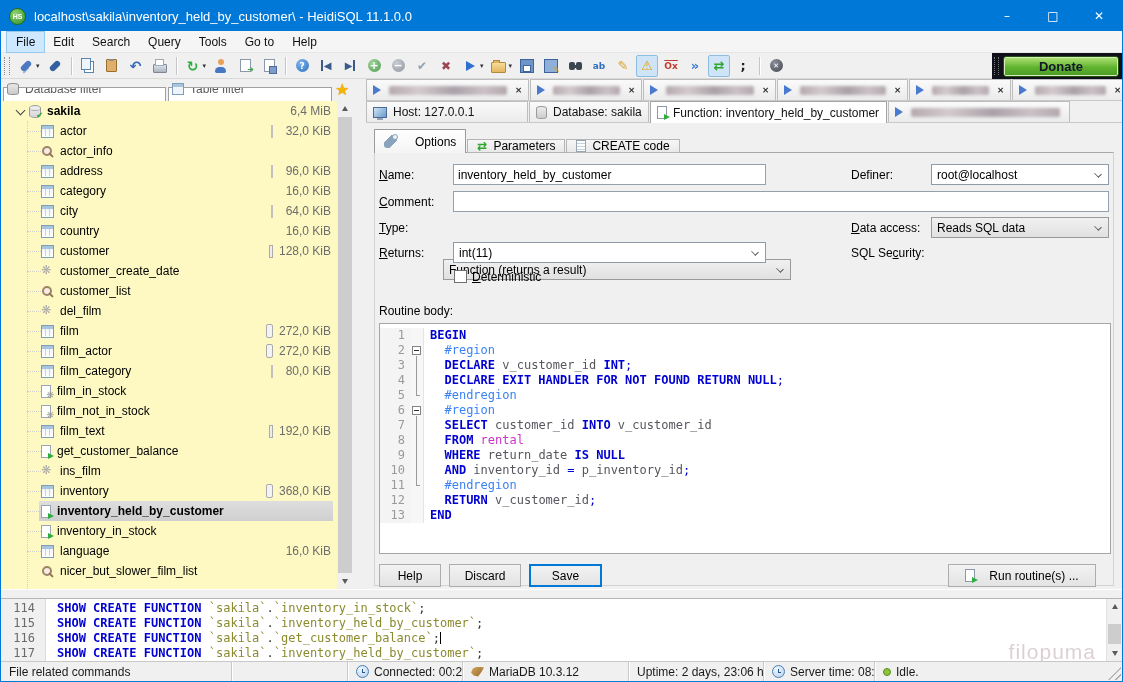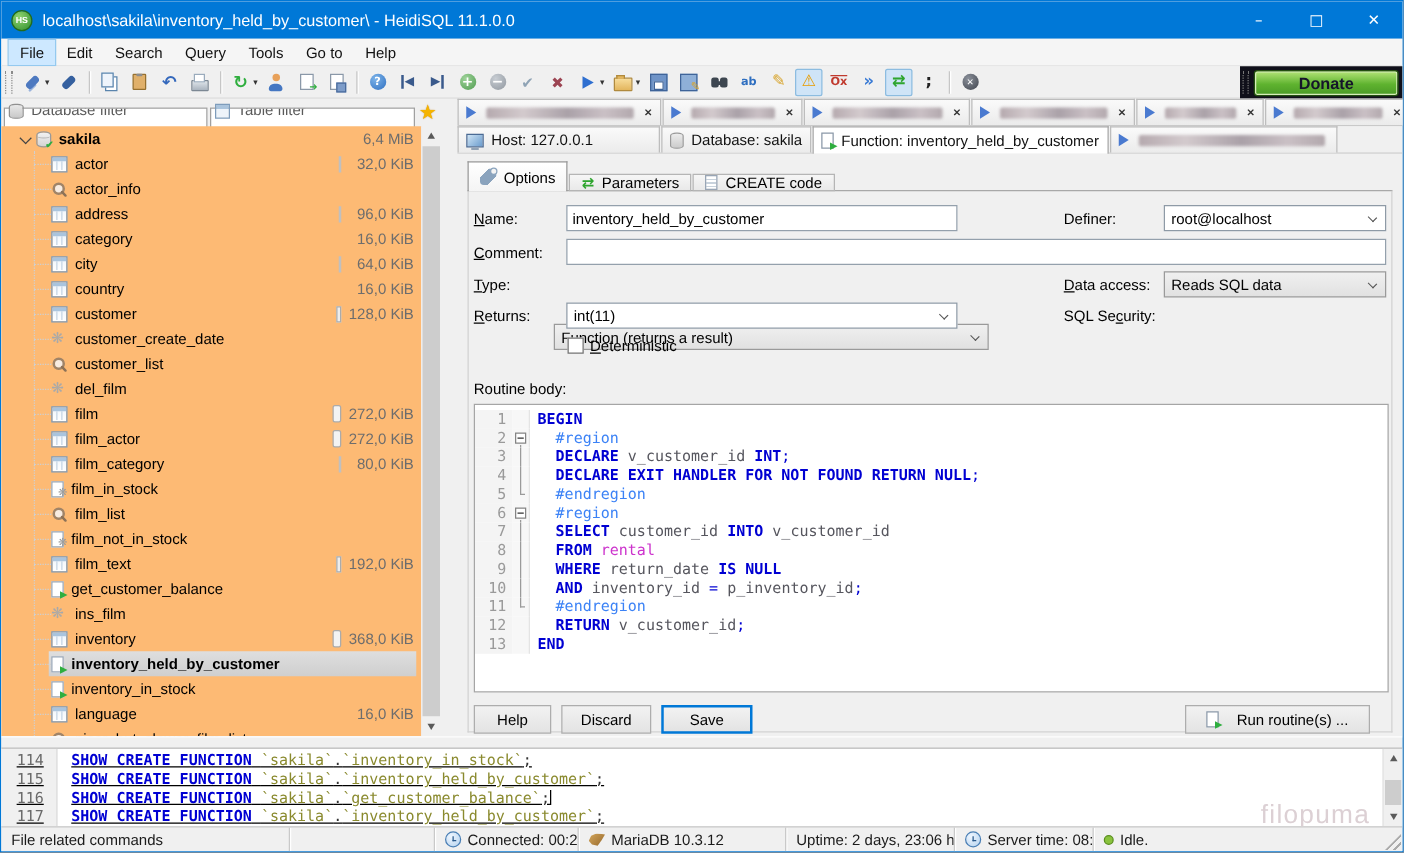--- a/index.html
+++ b/index.html
@@ -90,21 +90,21 @@
   .sidebar{position:absolute;left:0;top:0;width:365px;height:100%;}
   .filters{position:absolute;top:0;left:0;height:22px;width:100%;}
   .fwrap{position:absolute;top:0;height:21px;}
   .fwrap input{width:100%;height:100%;border:1px solid #a0a0a0;padding:0 4px 16px 21px;
       font:12px "Liberation Sans",sans-serif;color:#444;background:#fff;}
   .fwrap input::placeholder{color:#5a5a5a;opacity:1;}
   .fic{position:absolute;left:4px;top:4px;width:12px;height:12px;z-index:2;}
   .fic.db{background:linear-gradient(#e8e8e8,#c9c9c9);border:1px solid #909090;border-radius:5px/2.5px;}
   .fic.tbl{border:1px solid #7e9cbb;background:linear-gradient(#aac4dd 0 3px,#eef4fa 3px);}
   .star{position:absolute;left:334px;top:1px;font-size:16px;color:#f5b400;text-shadow:0 0 1px #c07f00;}
-  .tree{position:absolute;left:0;top:22px;width:336px;bottom:0;background:#fdba74;overflow:hidden;}
+  .tree{position:absolute;left:0;top:22px;width:336px;bottom:0;background:#fef9c3;overflow:hidden;}
   .treeline{position:absolute;left:26px;top:20px;bottom:0;border-left:1px dotted #cfcfcf;}
   .trow{height:20px;display:flex;align-items:center;position:relative;font-size:12px;padding-left:40px;color:#000;}
   .trow.root{padding-left:12px;}
   .trow.sel::before{content:"";position:absolute;left:38px;right:4px;top:0;bottom:0;background:linear-gradient(#dedede,#cfcfcf);}
   .trow > *{position:relative;}
   .expander{width:16px;height:16px;flex:none;position:relative;}
   .expander::before{content:"";position:absolute;left:4px;top:4px;width:6px;height:6px;
       border-right:1.5px solid #444;border-bottom:1.5px solid #444;transform:rotate(45deg);}
   .stub{position:absolute;left:26px;top:10px;width:14px;height:1px;border-top:1px dotted #cfcfcf;}
   .tico{display:inline-block;width:13px;height:13px;position:relative;flex:none;margin-right:6px;}
@@ -154,21 +154,21 @@
   .mic-host::after{content:"";position:absolute;left:3px;bottom:-3px;width:6px;height:2px;background:#93a3b5;}
   .mic-db{width:11px;height:13px;margin-right:6px;background:linear-gradient(#ececec,#cccccc);
       border:1px solid #9a9a9a;border-radius:5px/2.5px;flex:none;}
   .mic-func{width:10px;height:13px;margin-right:6px;border:1px solid #8a98a8;background:#fff;position:relative;flex:none;}
   .mic-func::after{content:"";position:absolute;right:-4px;bottom:-2px;
       border-left:6px solid #2fae3f;border-top:3.5px solid transparent;border-bottom:3.5px solid transparent;}
   .content{position:absolute;top:44px;left:0;right:0;bottom:0;background:#f0f0f0;}
   .etabs{position:absolute;top:6px;left:8px;display:flex;align-items:flex-end;height:24px;z-index:2;}
   .etab{height:14px;display:flex;align-items:center;padding:0 9px;border:1px solid #b5b5b5;
       background:linear-gradient(#f6f6f6,#e9e9e9);font-size:12px;margin-right:1px;}
-  .etab.active{height:24px;background:linear-gradient(#ffffff,#f4f4f4);border-color:#9a9a9a;border-bottom:none;}
+  .etab.active{height:24px;background:linear-gradient(#ffffff,#f4f4f4);border-color:#9a9a9a;border-bottom:none;gap:12px;}
   .eic-wrench{width:13px;height:13px;margin-right:6px;border-radius:3px;position:relative;
       background:linear-gradient(135deg,transparent 28%,#8aa3bd 28% 72%,transparent 72%);}
   .eic-wrench::before{content:"";position:absolute;right:-1px;top:-1px;width:4px;height:4px;border-radius:50%;
       background:#f3f3f3;border:1px solid #8aa3bd;}
   .eic-params{margin-right:6px;color:#2fa52f;font-weight:bold;font-size:12px;font-family:"DejaVu Sans",sans-serif;}
   .eic-params::before{content:"⇄";}
   .eic-create{width:10px;height:12px;margin-right:6px;border:1px solid #98a5b5;
       background:repeating-linear-gradient(#fff 0 2px,#c8d2dc 2px 3px);}
   .pagebox{position:absolute;left:8px;right:8px;top:29px;bottom:3px;border:1px solid #d2d2d2;border-top:1px solid #a8a8a8;}
   .flabel{position:absolute;font-size:12px;color:#000;white-space:nowrap;}
@@ -202,21 +202,21 @@
   .qt{color:#8a8a2e;}
   .btn{position:absolute;height:23px;background:linear-gradient(#f2f2f2,#e3e3e3);border:1px solid #adadad;
       font:12px "Liberation Sans",sans-serif;color:#000;}
   .btn.primary{border:2px solid #0078d7;}
   .btn.run{display:flex;align-items:center;justify-content:center;gap:8px;text-align:center;}
   
   .splitter{position:absolute;top:588px;left:0;right:0;height:9px;background:#f0f0f0;border-top:1px solid #fdfdfd;}
   .logpanel{position:absolute;top:597px;left:0;right:0;height:63px;background:#fff;border-top:1px solid #b5b5b5;overflow:hidden;}
   .logpanel::before{content:"";position:absolute;left:0;top:0;bottom:0;width:44px;background:#f0f0f0;border-right:1px solid #dcdcdc;}
   #loglines{position:absolute;left:0;top:2px;right:16px;font:12px "DejaVu Sans Mono",monospace;line-height:15px;}
-  .ll{display:flex;height:15px;position:relative;text-decoration:underline;}
+  .ll{display:flex;height:15px;position:relative;}
   .lln{width:44px;text-align:right;color:#6a6a6a;padding-right:10px;flex:none;}
   .lct{padding-left:12px;white-space:pre;}
   .lcaret{display:inline-block;width:1px;height:12px;background:#000;vertical-align:-2px;}
   .log-sb{right:0;top:0;bottom:0;border-left:1px solid #e2e2e2;}
   .watermark{position:absolute;right:26px;bottom:-3px;font-size:21px;color:#dcd0d4;letter-spacing:1px;z-index:2;}
   
   .statusbar{position:absolute;top:660px;left:0;right:0;bottom:0;background:#f0f0f0;border-top:1px solid #c8c8c8;
       display:flex;align-items:stretch;}
   .sitem{display:flex;align-items:center;gap:5px;padding-left:8px;font-size:12px;color:#1a1a1a;
       border-left:1px solid #c9c9c9;box-shadow:inset 1px 0 0 #fff;white-space:nowrap;overflow:hidden;}
@@ -469,25 +469,20 @@
               <span class="sizebar b1"></span>
               <span class="tsize">80,0 KiB</span>
             </div>
             <div class="trow">
               <span class="stub"></span>
               <span class="tico procpage"></span>
               <span class="tlabel">film_in_stock</span>
             </div>
             <div class="trow">
               <span class="stub"></span>
-              <span class="tico view"></span>
-              <span class="tlabel">film_list</span>
-            </div>
-            <div class="trow">
-              <span class="stub"></span>
               <span class="tico procpage"></span>
               <span class="tlabel">film_not_in_stock</span>
             </div>
             <div class="trow">
               <span class="stub"></span>
               <span class="tico table"></span>
               <span class="tlabel">film_text</span>
               <span class="sizebar b2"></span>
               <span class="tsize">192,0 KiB</span>
             </div>

